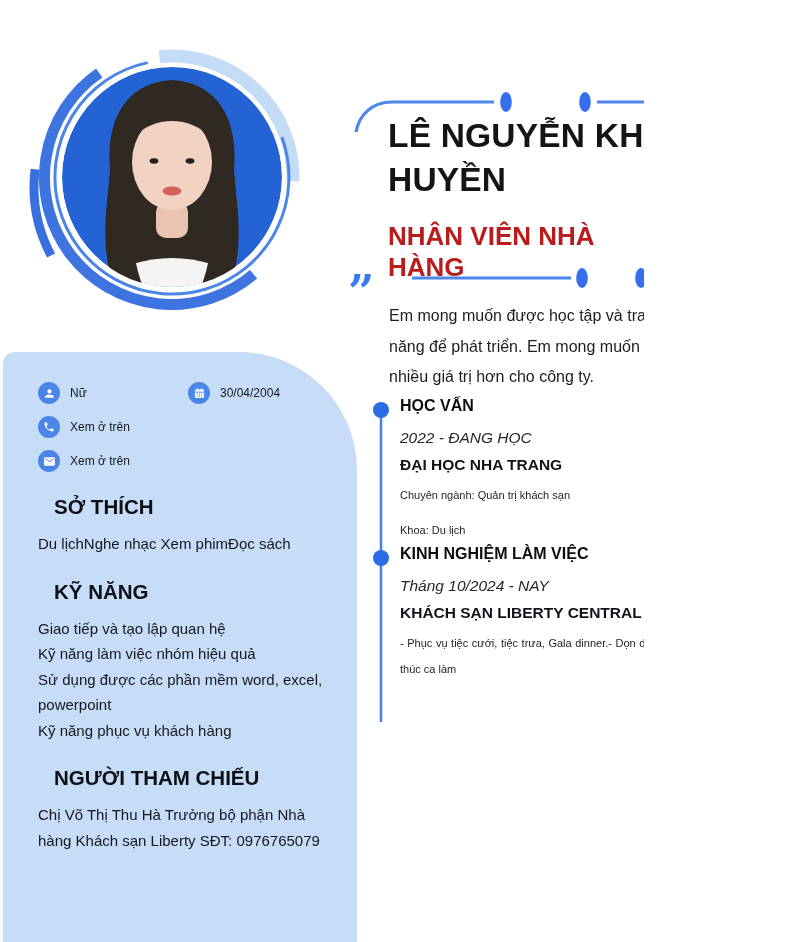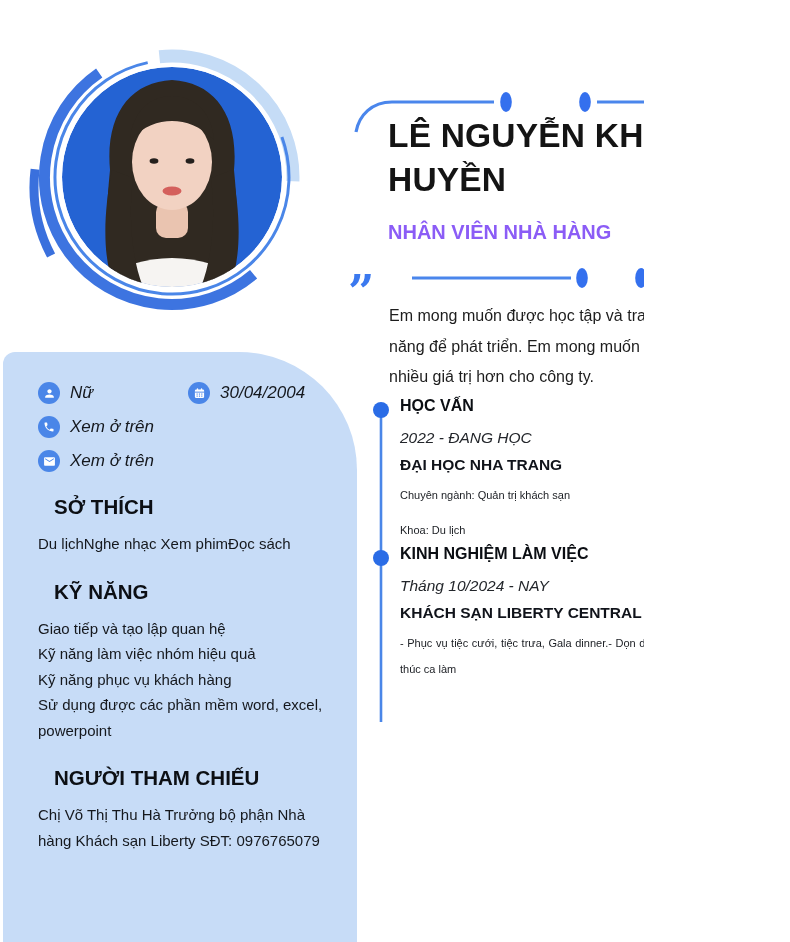--- a/index.html
+++ b/index.html
@@ -6,40 +6,40 @@
   body{font-family:"Liberation Sans",sans-serif;}
   .page{position:relative;width:644px;height:942px;background:#ffffff;overflow:hidden;}
 
   
   .photo-wrap{position:absolute;left:0;top:20px;width:345px;height:300px;}
 
   
   .frame-svg{position:absolute;left:350px;top:85px;width:410px;height:215px;}
   .name{position:absolute;left:388px;top:114px;width:340px;font-size:33.5px;line-height:44px;
         font-weight:700;color:#141414;letter-spacing:.2px;}
-  .role{position:absolute;left:388px;top:221px;font-size:20px;font-weight:700;color:#8b5cf6;}
+  .role{position:absolute;left:388px;top:221px;font-size:26px;font-weight:700;color:#b91c1c;}
 
   
   .q-mark{position:absolute;font-family:"DejaVu Serif",serif;font-weight:700;
           font-size:46px;line-height:40px;color:#3b79ef;}
   .q-open{left:348px;top:272px;}
   .q-close{left:740px;top:352px;}
   .summary{position:absolute;left:389px;top:301px;width:384px;font-size:16px;
            line-height:30.5px;color:#1d1d1d;}
 
   
   .panel{position:absolute;left:3px;top:352px;width:354px;height:590px;background:#c7dcf7;
          border-radius:12px 118px 0 0;padding:30px 24px 0 35px;box-sizing:border-box;}
   .info-row{display:flex;align-items:center;margin-bottom:12px;min-height:22px;}
   .info-cell{display:flex;align-items:center;}
   .info-cell.first{width:150px;}
   .ci{flex:0 0 22px;width:22px;height:22px;border-radius:50%;background:#4a86e8;
       display:flex;align-items:center;justify-content:center;margin-right:10px;}
   .ci svg{display:block;}
-  .itext{font-size:17px;color:#15181d;font-style:italic;}
+  .itext{font-size:12px;color:#15181d;}
   .side-h{font-size:20.5px;font-weight:700;color:#0c0f14;margin:23px 16px 12px;}
   .side-p{font-size:15px;line-height:25.5px;color:#15181d;margin:0;}
   .skill{font-size:15px;line-height:25.5px;color:#15181d;margin:0;}
 
   
   .timeline{position:absolute;left:368px;top:400px;width:26px;height:330px;}
   .section{position:absolute;left:400px;width:372px;}
   .sec-edu{top:397px;}
   .sec-exp{top:545px;}
   .sec-h{font-size:16px;font-weight:700;color:#0b0e13;margin:0 0 14px;}
@@ -159,22 +159,22 @@
       <span class="itext">Xem ở trên</span>
     </div>
 
 
     <h3 class="side-h">SỞ THÍCH</h3>
     <p class="side-p">Du lịchNghe nhạc Xem phimĐọc sách</p>
 
     <h3 class="side-h">KỸ NĂNG</h3>
     <p class="skill">Giao tiếp và tạo lập quan hệ</p>
     <p class="skill">Kỹ năng làm việc nhóm hiệu quả</p>
+    <p class="skill">Sử dụng được các phần mềm word, excel, powerpoint</p>
     <p class="skill">Kỹ năng phục vụ khách hàng</p>
-    <p class="skill">Sử dụng được các phần mềm word, excel, powerpoint</p>
 
     <h3 class="side-h">NGƯỜI THAM CHIẾU</h3>
     <p class="side-p">Chị Võ Thị Thu Hà Trưởng bộ phận Nhà hàng Khách sạn Liberty SĐT: 0976765079</p>
   </aside>
 
   <svg class="timeline" viewBox="0 0 26 330">
     <line x1="13" y1="10" x2="13" y2="322" stroke="#4a86e8" stroke-width="2.6"></line>
     <circle cx="13" cy="10" r="8" fill="#2a6ce6"></circle>
     <circle cx="13" cy="158" r="8" fill="#2a6ce6"></circle>
   </svg>

